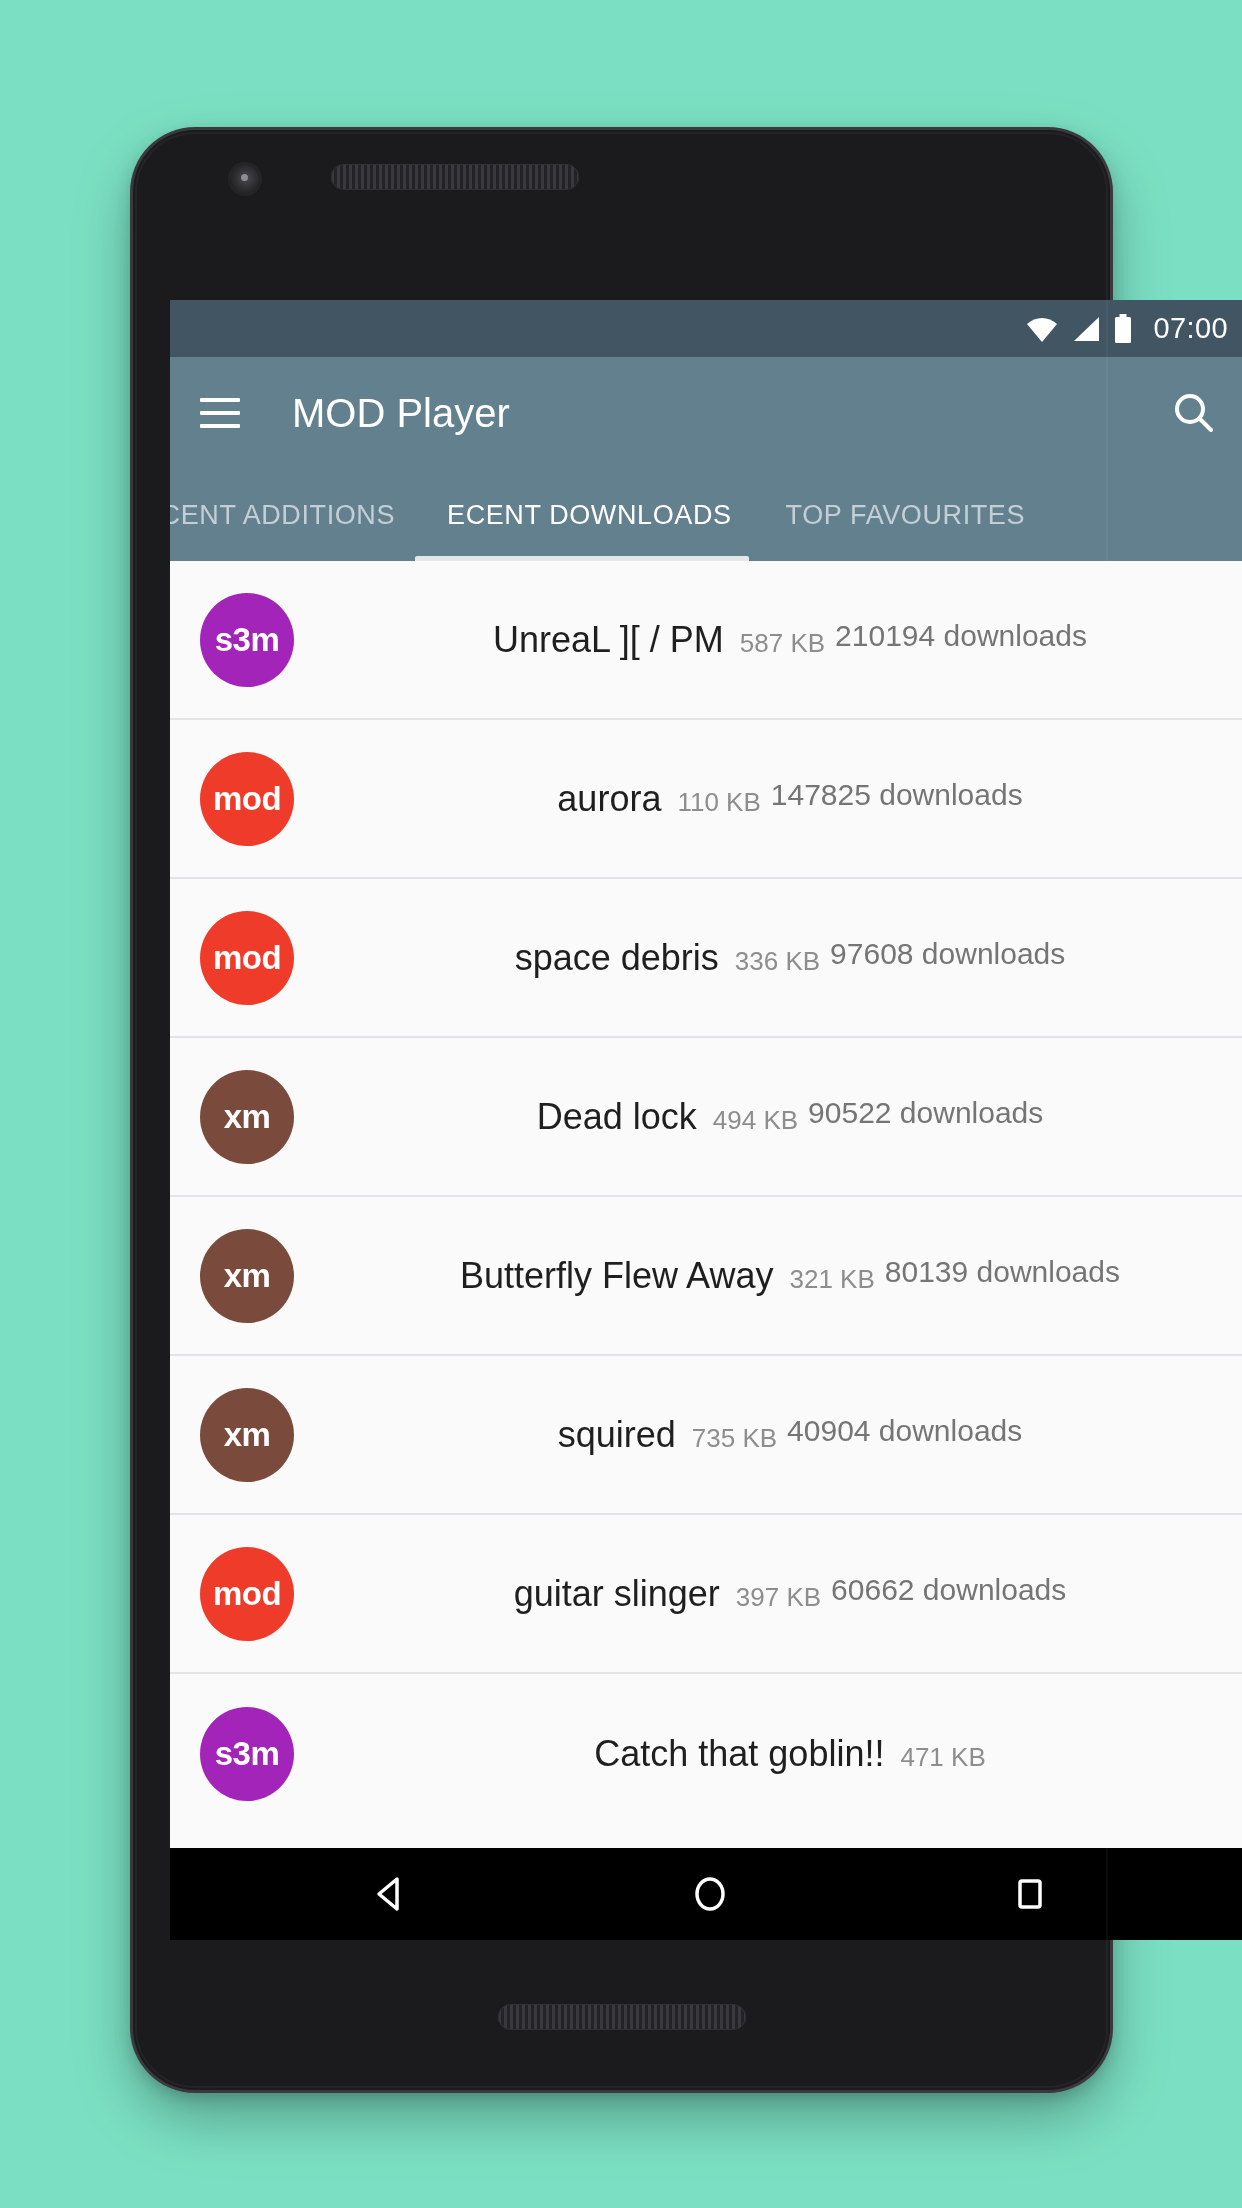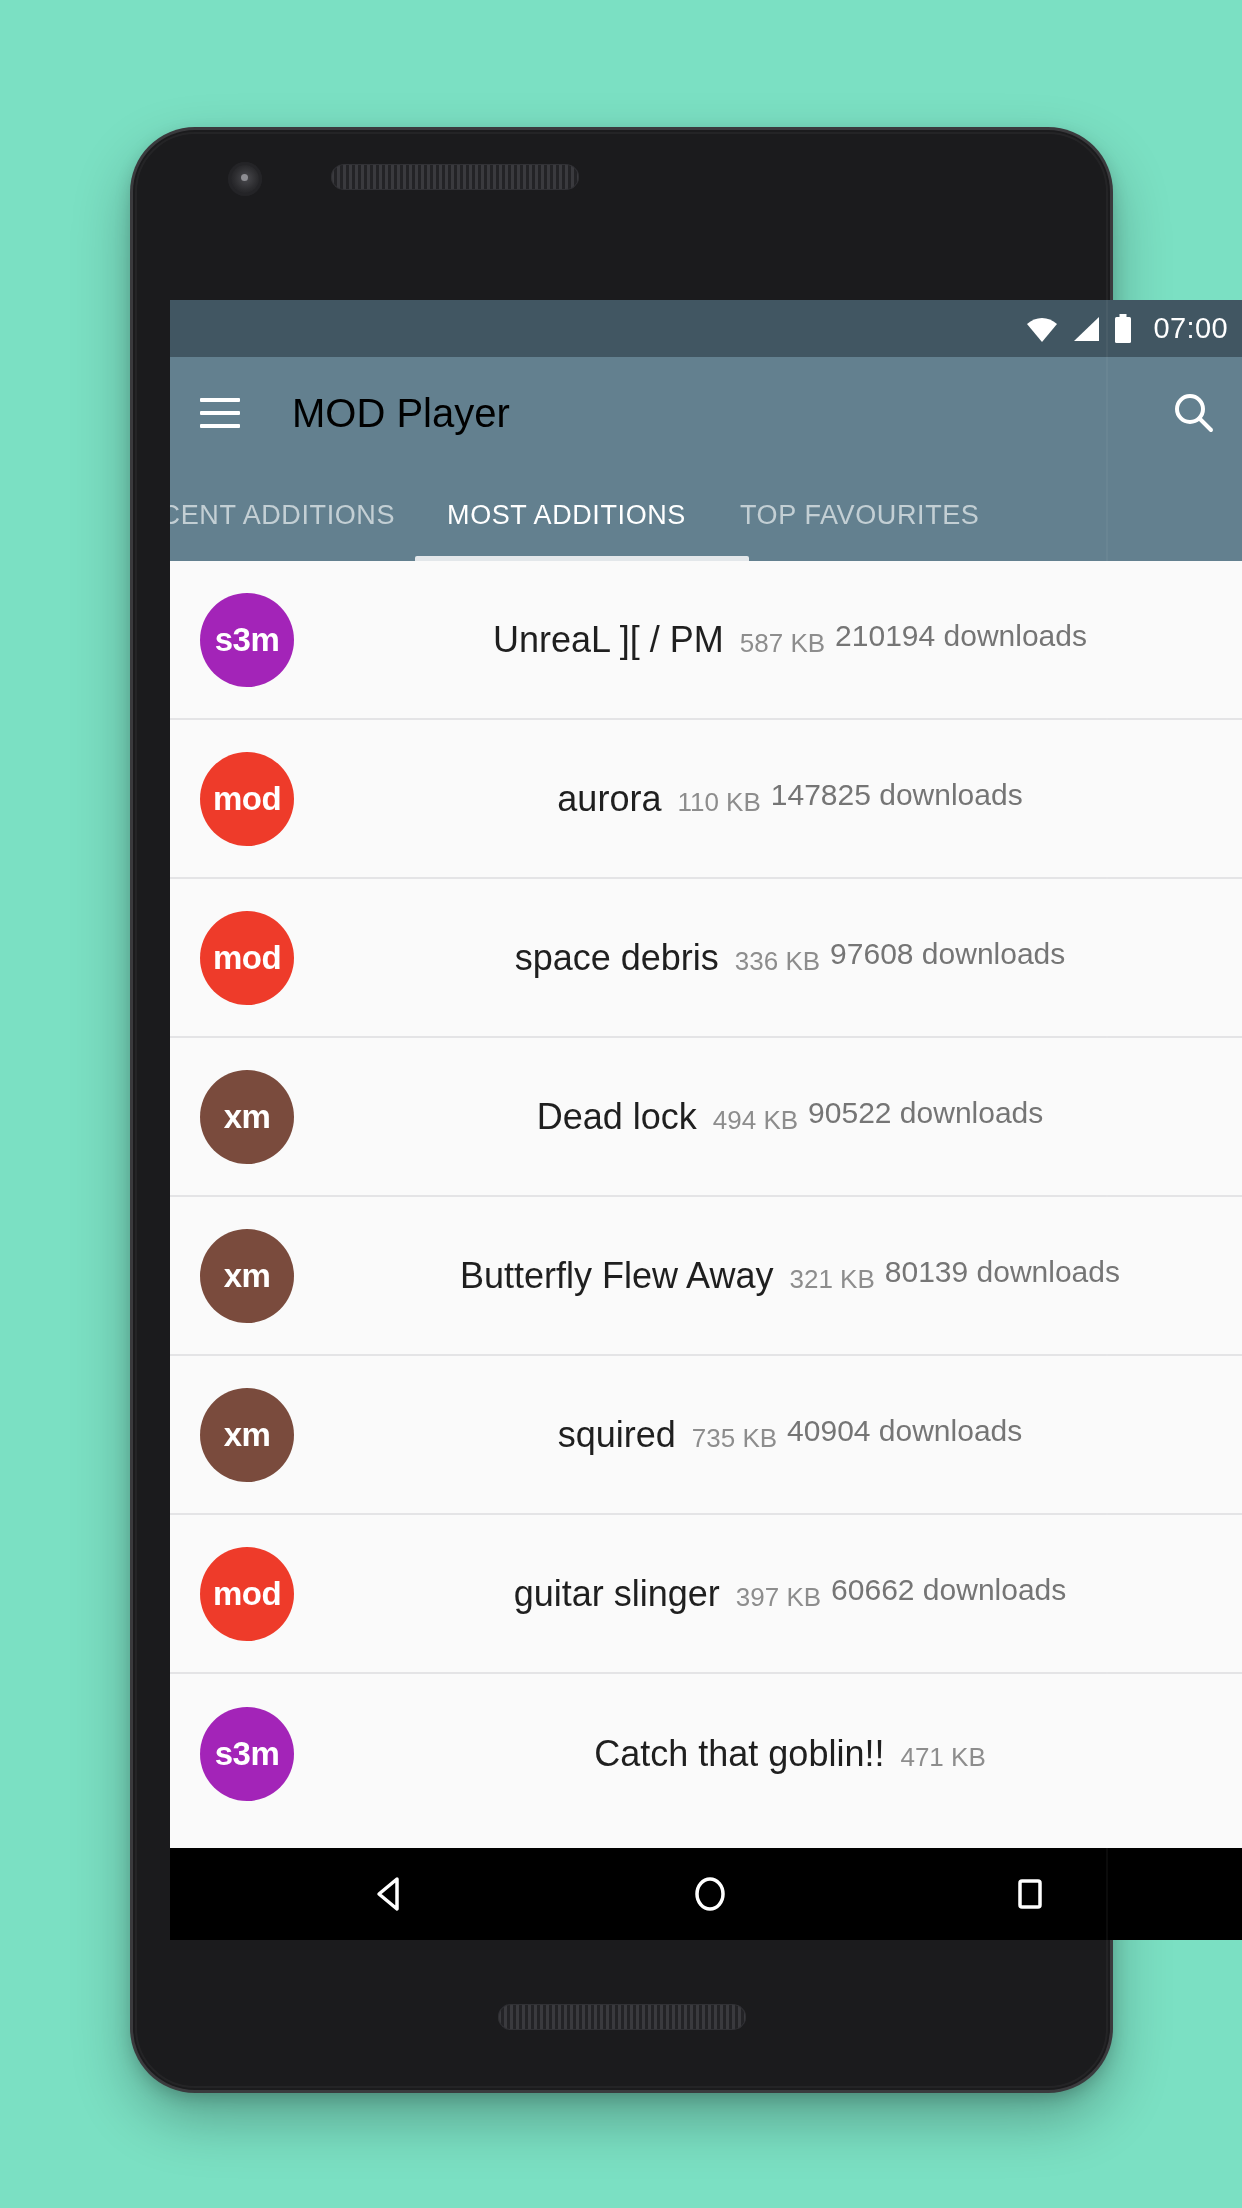--- a/index.html
+++ b/index.html
@@ -154,21 +154,21 @@
     cursor: pointer;
     flex: 0 0 auto;
   }
   .hamburger span {
     display: block;
     height: 4px;
     background: #ffffff;
     border-radius: 1px;
   }
   .app-title {
-    color: #000000;
+    color: #ffffff;
     font-size: 40px;
     margin-left: 52px;
     flex: 1 1 auto;
     white-space: nowrap;
     overflow: hidden;
   }
   .search-btn {
     width: 52px;
     height: 52px;
     display: flex;
@@ -341,21 +341,21 @@
       <div class="search-btn">
         <svg width="46" height="46" viewBox="0 0 46 46">
           <circle cx="19" cy="19" r="13" fill="none" stroke="#ffffff" stroke-width="4"></circle>
           <line x1="28.5" y1="28.5" x2="40" y2="40" stroke="#ffffff" stroke-width="4" stroke-linecap="round"></line>
         </svg>
       </div>
     </div>
 
     <div class="tab-bar">
       <div class="tab tab-prev">ECENT ADDITIONS</div>
-      <div class="tab tab-active">MOST ADDITIONS</div>
+      <div class="tab tab-active">ECENT DOWNLOADS</div>
       <div class="tab tab-next">TOP FAVOURITES</div>
       <div class="tab-indicator" style="left: 245.047px; width: 334.438px; background: rgb(227, 231, 234);"></div>
     </div>
 
     <div class="list" id="song-list">
         <div class="row">
           <div class="avatar" style="background: rgb(163, 36, 184);">s3m</div>
           <div class="row-text">
             <div class="row-line1">
               <span class="row-title">UnreaL ][ / PM</span>

